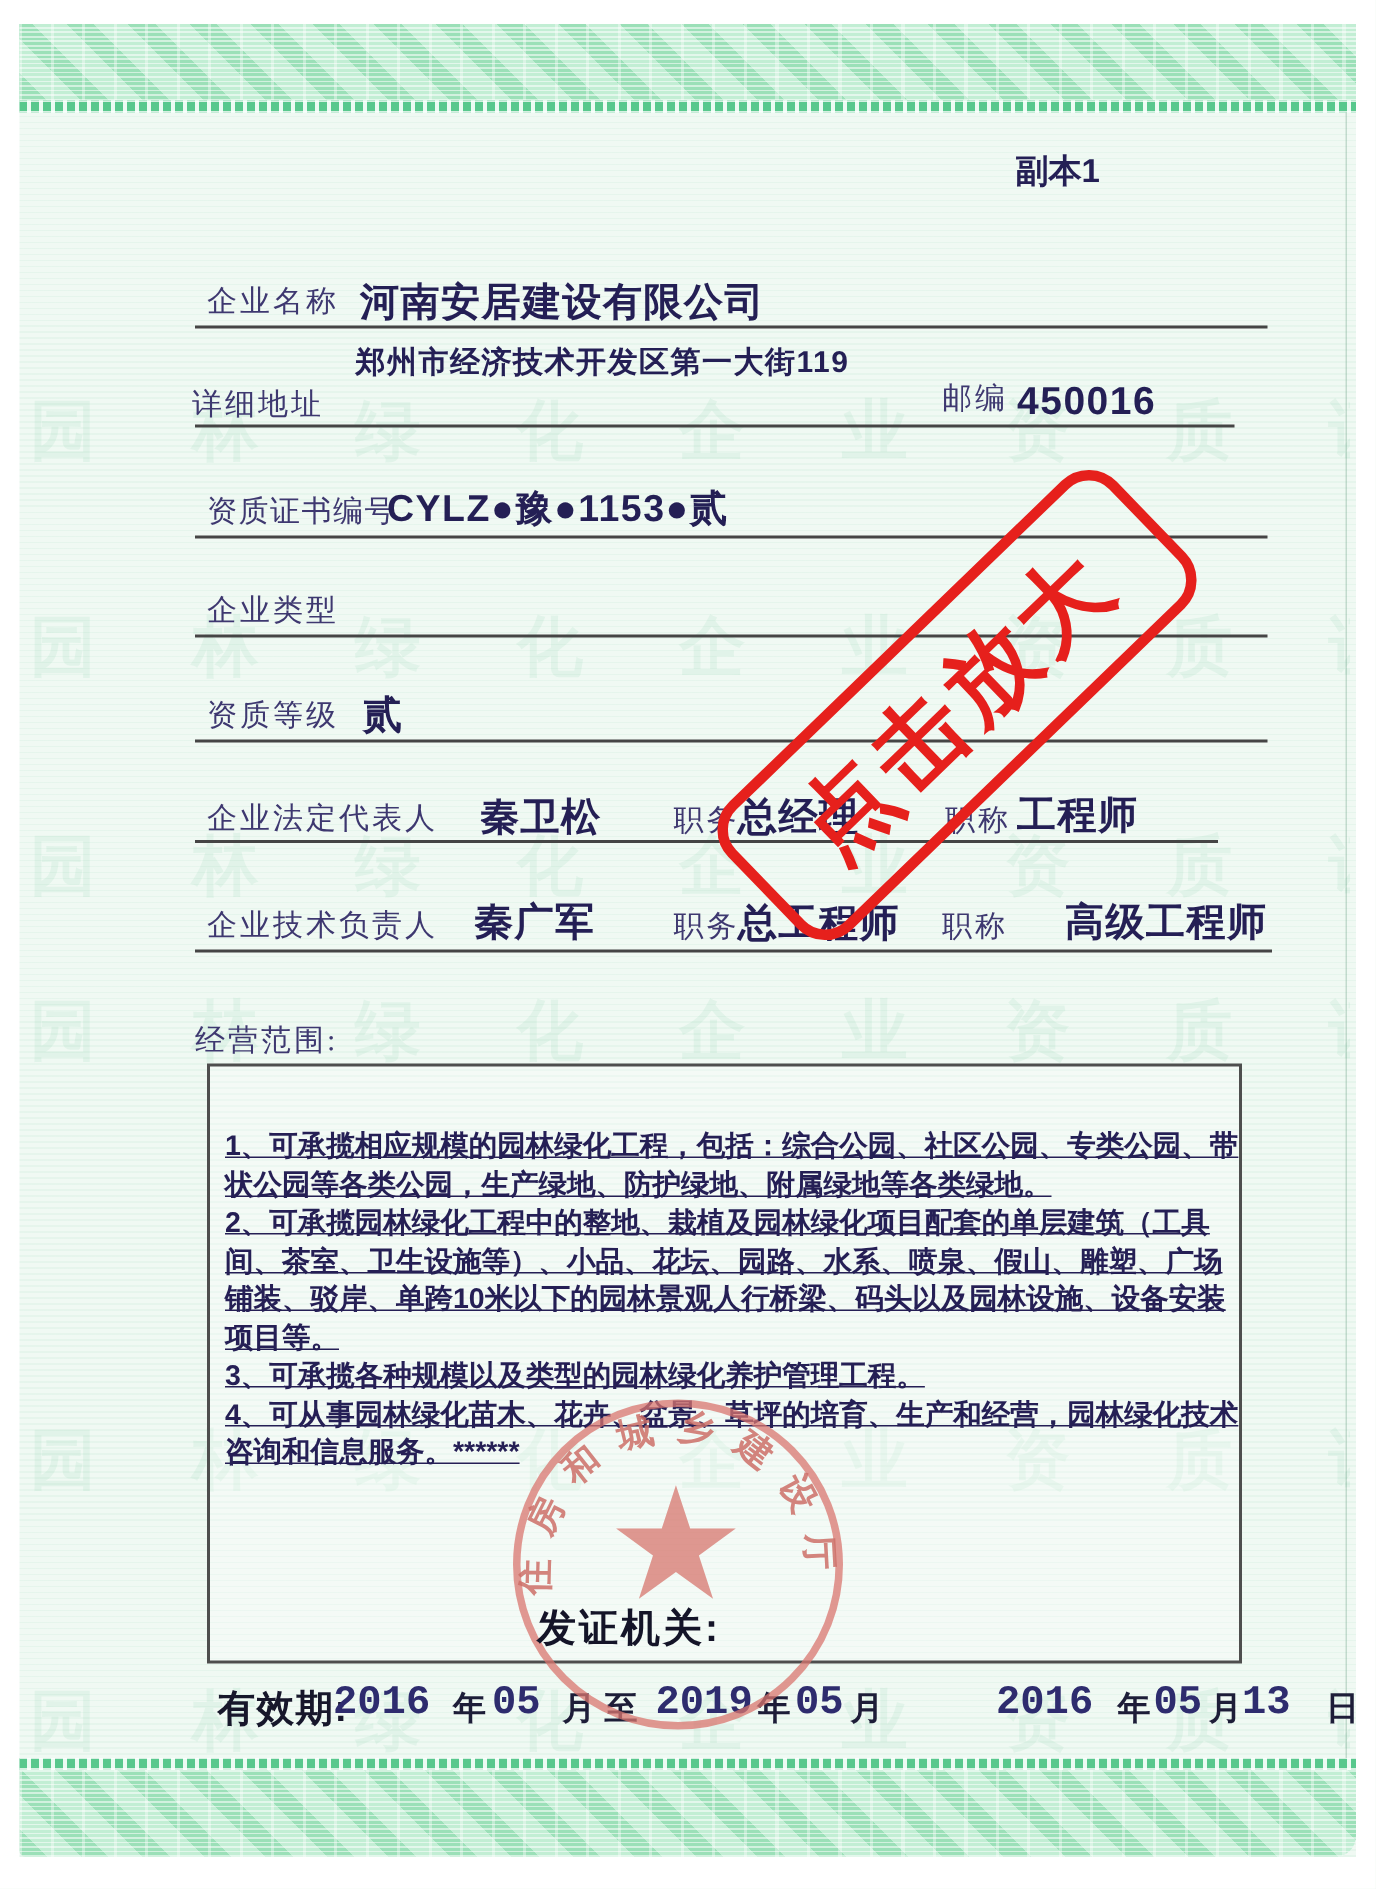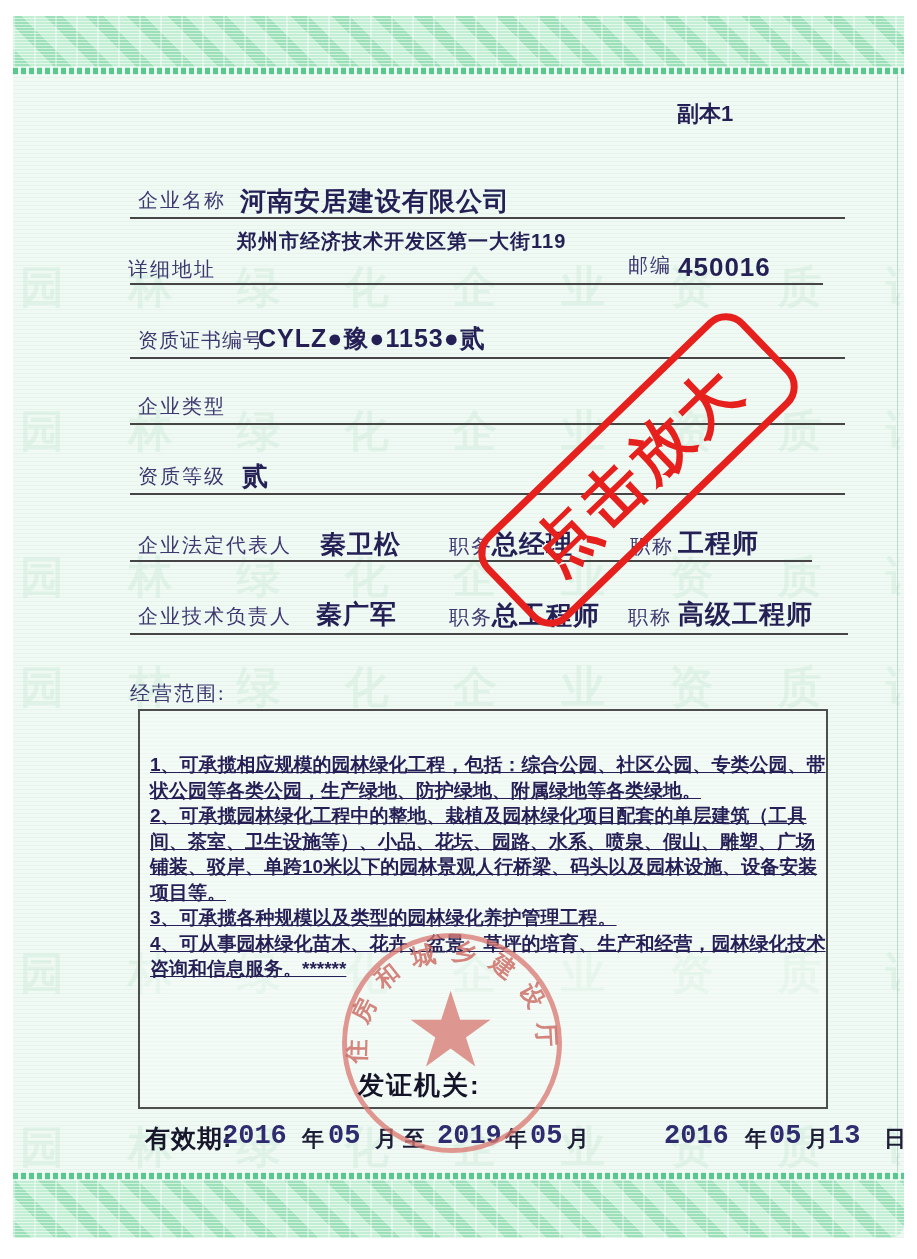--- a/index.html
+++ b/index.html
@@ -108,21 +108,21 @@
   <div class="val" style="left:492px;top:527px;">总经理</div>
   <div class="lab" style="left:630px;top:533px;">职称</div>
   <div class="val" style="left:678px;top:526px;">工程师</div>
   <div class="fline" style="top:560px;width:682px;"></div>
 
   <div class="lab" style="left:138px;top:603px;">企业技术负责人</div>
   <div class="val" style="left:316px;top:597px;">秦广军</div>
   <div class="lab" style="left:449px;top:604px;">职务</div>
   <div class="val" style="left:492px;top:598px;">总工程师</div>
   <div class="lab" style="left:628px;top:604px;">职称</div>
-  <div class="val" style="left:678px;top:597px;">高级工程师</div>
+  <div class="val" style="left:710px;top:597px;">高级工程师</div>
   <div class="fline" style="top:633px;width:718px;"></div>
 
   <div class="lab" style="left:130px;top:680px;">经营范围:</div>
   <div class="scopebox"></div>
   <div class="scopetext">1、可承揽相应规模的园林绿化工程，包括：综合公园、社区公园、专类公园、带
 状公园等各类公园，生产绿地、防护绿地、附属绿地等各类绿地。
 2、可承揽园林绿化工程中的整地、栽植及园林绿化项目配套的单层建筑（工具
 间、茶室、卫生设施等）、小品、花坛、园路、水系、喷泉、假山、雕塑、广场
 铺装、驳岸、单跨10米以下的园林景观人行桥梁、码头以及园林设施、设备安装
 项目等。

